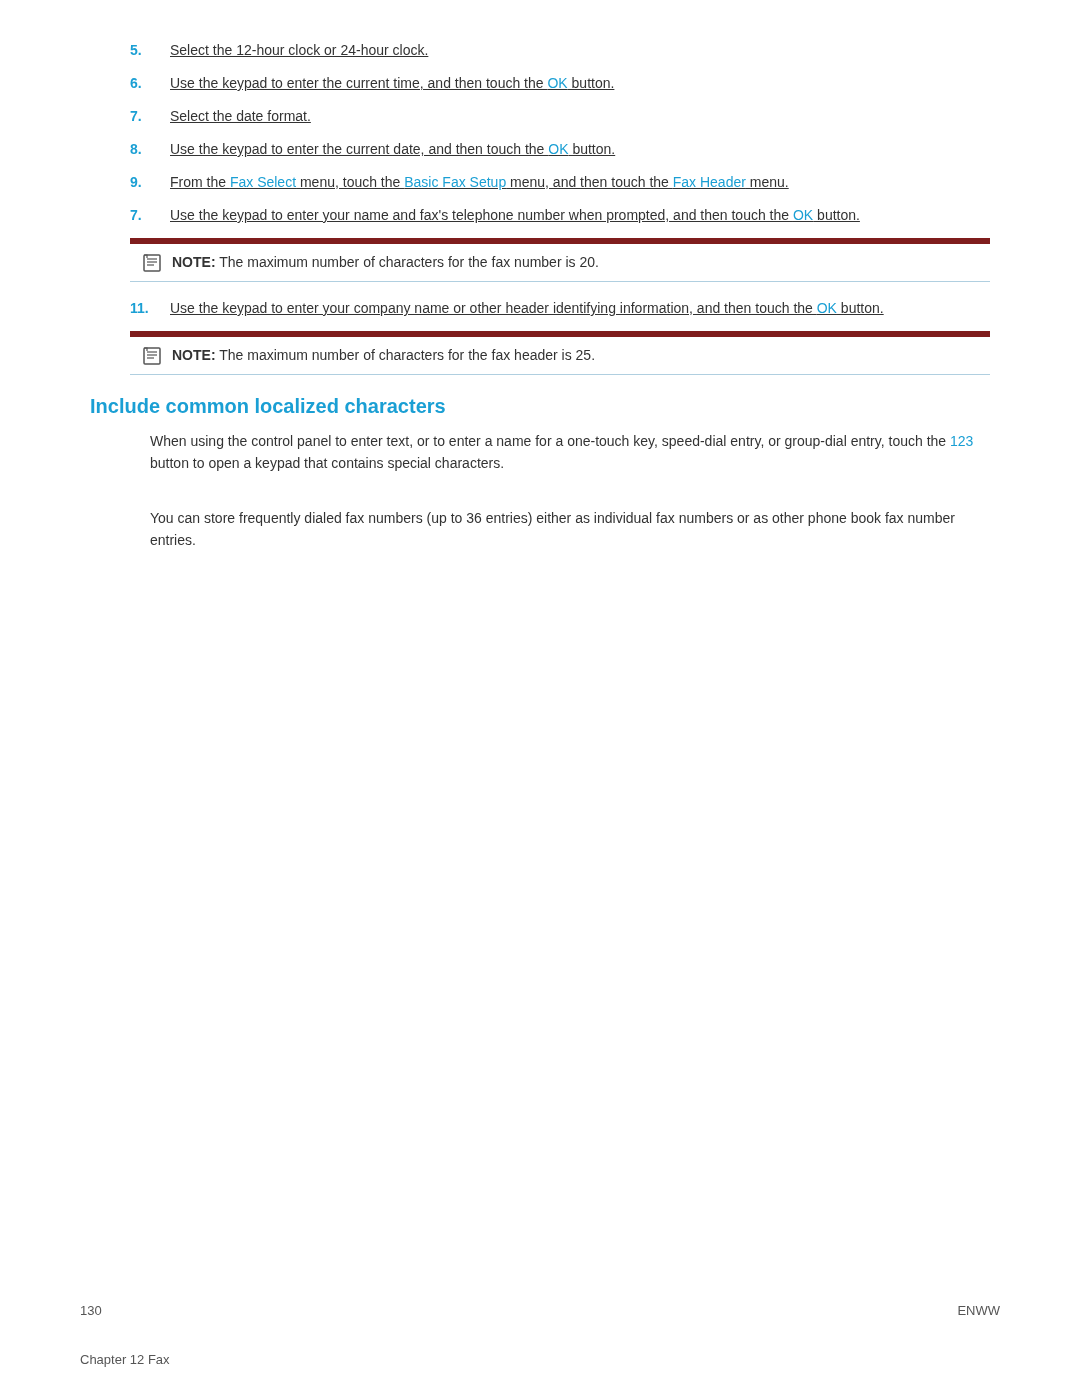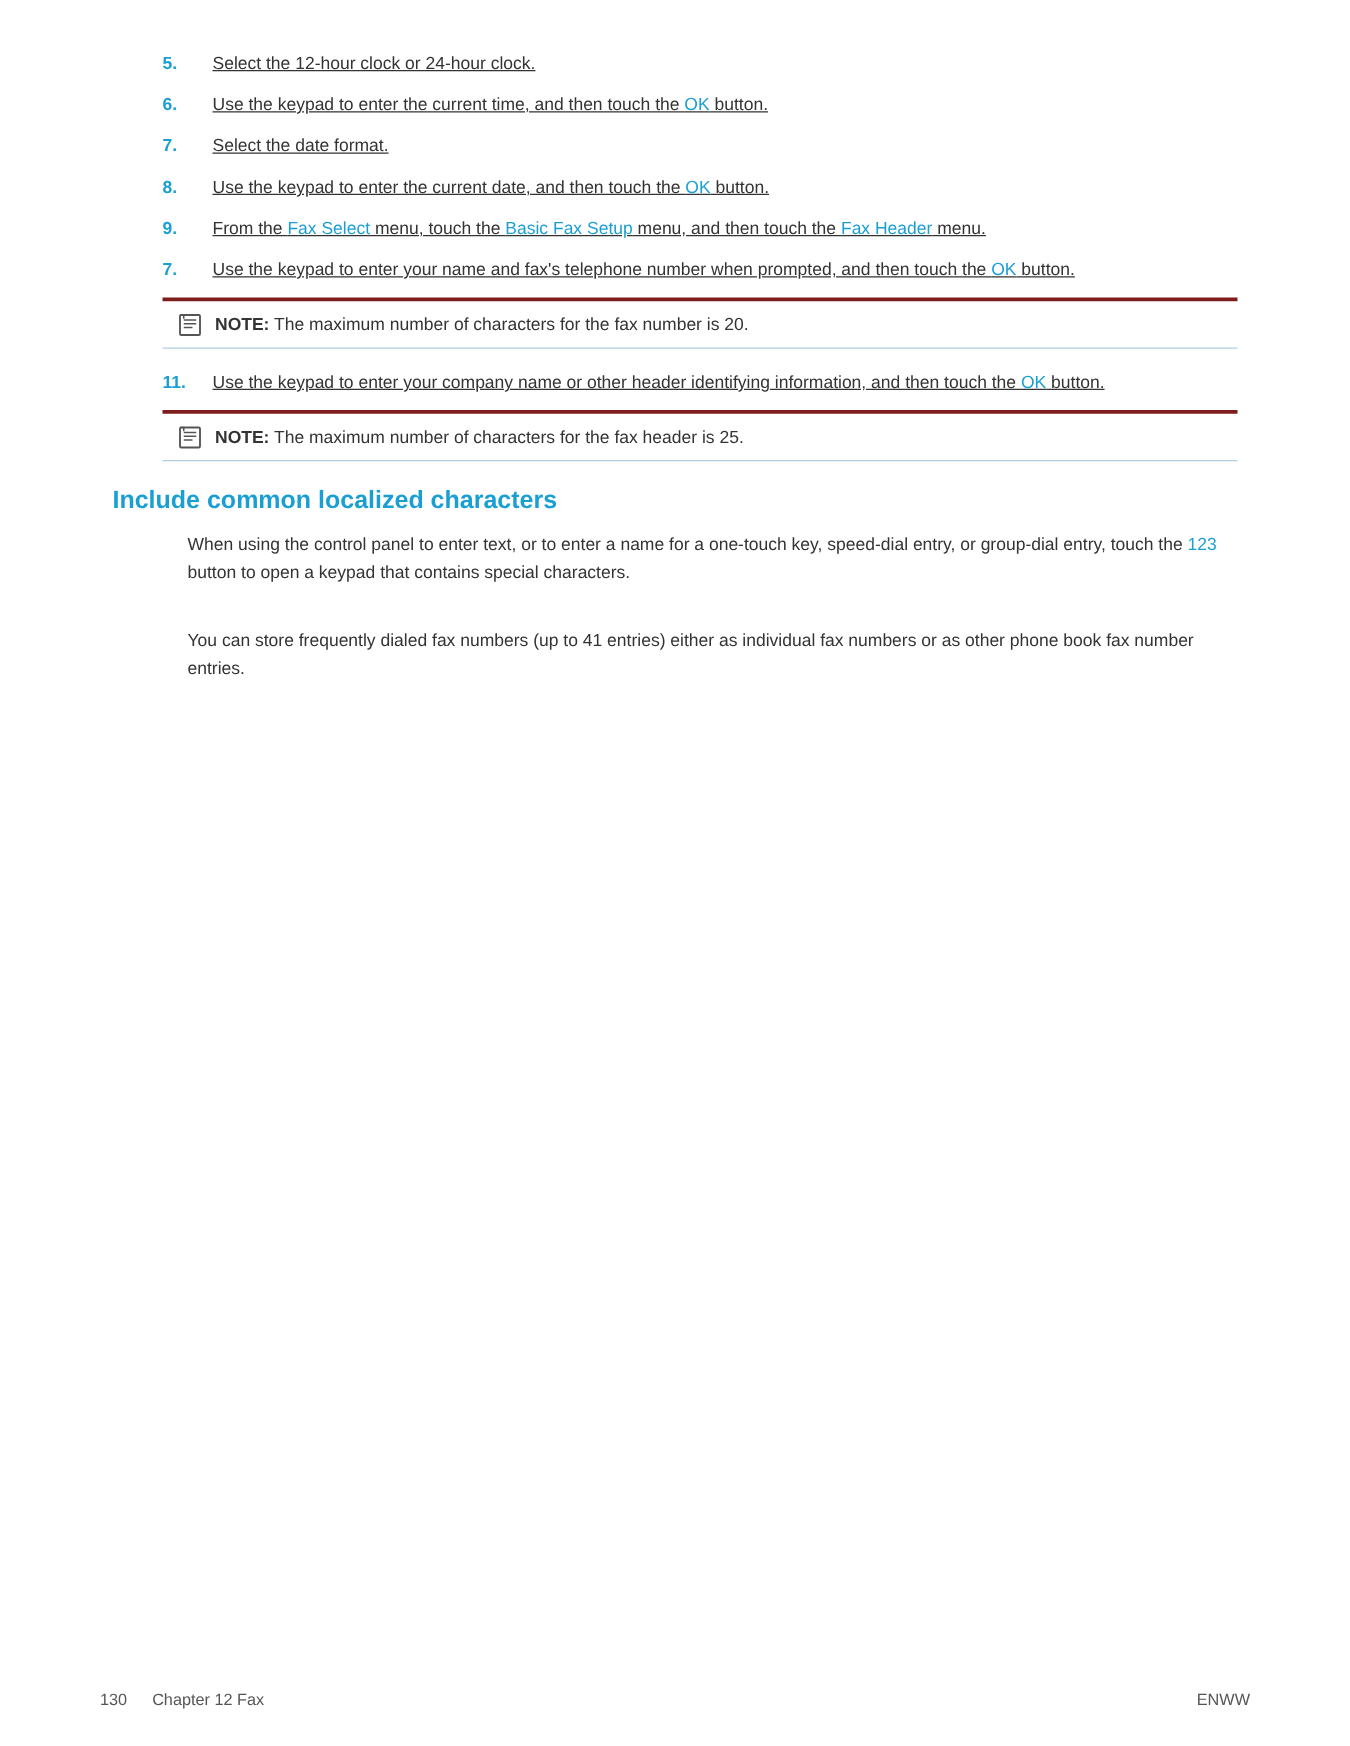--- a/index.html
+++ b/index.html
@@ -48,21 +48,21 @@
       flex: 1;
       line-height: 1.5;
       text-decoration: underline;
     }
 
     .link-text {
       color: #1a9fd4;
     }
 
     .note-box {
-      border-top: 3px solid #7f1d1d;
+      border-top: 6px solid #7f1d1d;
       border-bottom: 1px solid #b0cfe0;
       padding: 8px 12px;
       margin: 8px 0 16px 0;
       display: flex;
       align-items: flex-start;
       gap: 8px;
     }
 
     .note-icon {
       min-width: 22px;
@@ -121,21 +121,22 @@
       left: 80px;
       right: 80px;
       display: flex;
       justify-content: space-between;
       font-size: 13px;
       color: #555;
     }
 
     .footer-left {
       display: flex;
-      gap: 20px;
+      gap: 34px;
+      flex-direction: column;
     }
 
     .list-section {
       margin-left: 40px;
     }
   </style>
 </head>
 <body>
 
 <div class="content-area">
@@ -217,21 +218,21 @@
 
   <div>
     <h2 class="section-heading">Include common localized characters</h2>
     <div class="section-body">
       When using the control panel to enter text, or to enter a name for a one-touch key, speed-dial entry, or group-dial entry, touch the <span class="link-text">123</span> button to open a keypad that contains special characters.
     </div>
   </div>
 
   <div>
     <div class="page-section-body">
-      You can store frequently dialed fax numbers (up to 41 entries) either as individual fax numbers or as other phone book fax number entries.
+      You can store frequently dialed fax numbers (up to 36 entries) either as individual fax numbers or as other phone book fax number entries.
     </div>
   </div>
 
 </div>
 
 <div class="footer">
   <div class="footer-left">
     <span>130</span>
     <span>Chapter 12  Fax</span>
   </div>

